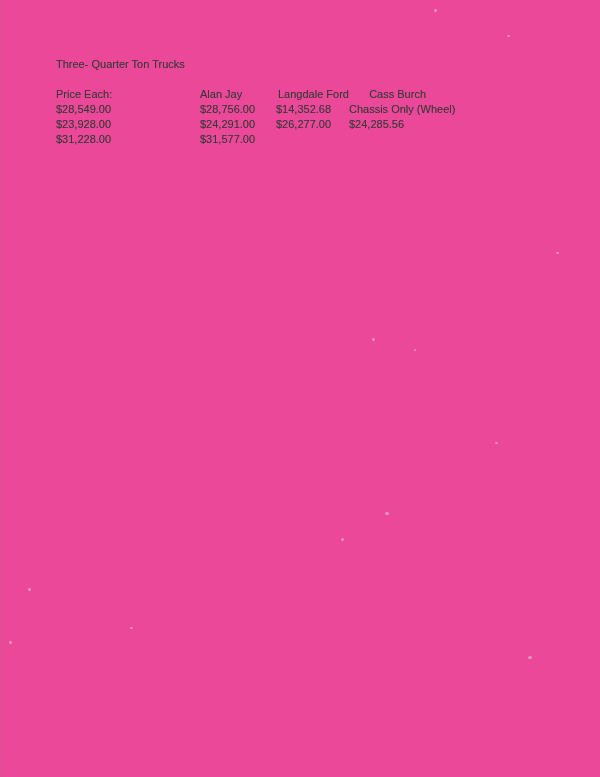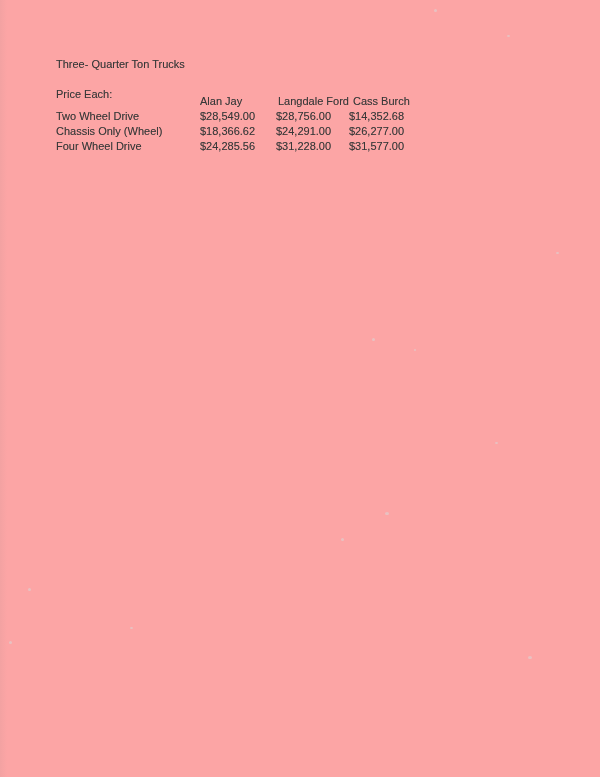--- a/index.html
+++ b/index.html
@@ -7,21 +7,21 @@
     padding: 0;
     width: 600px;
     height: 777px;
     background: #fdfdfd;
     overflow: hidden;
   }
   .page {
     position: relative;
     width: 600px;
     height: 777px;
-    background: #fca5a5;
+    background: #ec4899;
     font-family: "Liberation Sans", "DejaVu Sans", sans-serif;
     color: #3a3a3a;
   }
   
   .scan-edge {
     position: absolute;
     left: 0; top: 0; bottom: 0;
     width: 7px;
     background: linear-gradient(to right, rgba(120,120,120,0.07), rgba(120,120,120,0));
     pointer-events: none;
@@ -45,24 +45,23 @@
     font-size: 11px;
     line-height: 15px;
     color: #383838;
     text-shadow: 0 0 0.6px rgba(70,70,70,0.45);
   }
   .price-table .cell {
     white-space: nowrap;
   }
   .price-table .col-head {
     text-align: left;
-    margin-top: 7px;
   }
   .price-table .col-head.c2 { padding-left: 2px; }
-  .price-table .col-head.c3 { padding-left: 4px; }
+  .price-table .col-head.c3 { padding-left: 4px; text-align: right; }
   .price-table .num {
     text-align: left;
   }
   .price-table .row-label {
     text-align: left;
   }
   
   .speck {
     position: absolute;
     background: #d9d9d9;
@@ -81,31 +80,29 @@
 
   <div class="doc-title">Three- Quarter Ton Trucks</div>
 
   <div class="price-table">
 
     <div class="cell row-label">Price Each:</div>
     <div class="cell col-head c1">Alan Jay</div>
     <div class="cell col-head c2">Langdale Ford</div>
     <div class="cell col-head c3">Cass Burch</div>
 
-    <div class="cell row-label">Two Wheel Drive</div>
     <div class="cell num">$28,549.00</div>
     <div class="cell num">$28,756.00</div>
     <div class="cell num">$14,352.68</div>
 
     <div class="cell row-label">Chassis Only (Wheel)</div>
-    <div class="cell num">$18,366.62</div>
+    <div class="cell num">$23,928.00</div>
     <div class="cell num">$24,291.00</div>
     <div class="cell num">$26,277.00</div>
 
-    <div class="cell row-label">Four Wheel Drive</div>
     <div class="cell num">$24,285.56</div>
     <div class="cell num">$31,228.00</div>
     <div class="cell num">$31,577.00</div>
 
   </div>
 
   <div class="speck" style="left:434px; top:9px;  width:3px; height:3px;"></div>
   <div class="speck" style="left:507px; top:35px; width:3px; height:2px;"></div>
   <div class="speck" style="left:556px; top:252px; width:3px; height:2px;"></div>
   <div class="speck" style="left:372px; top:338px; width:3px; height:3px;"></div>

